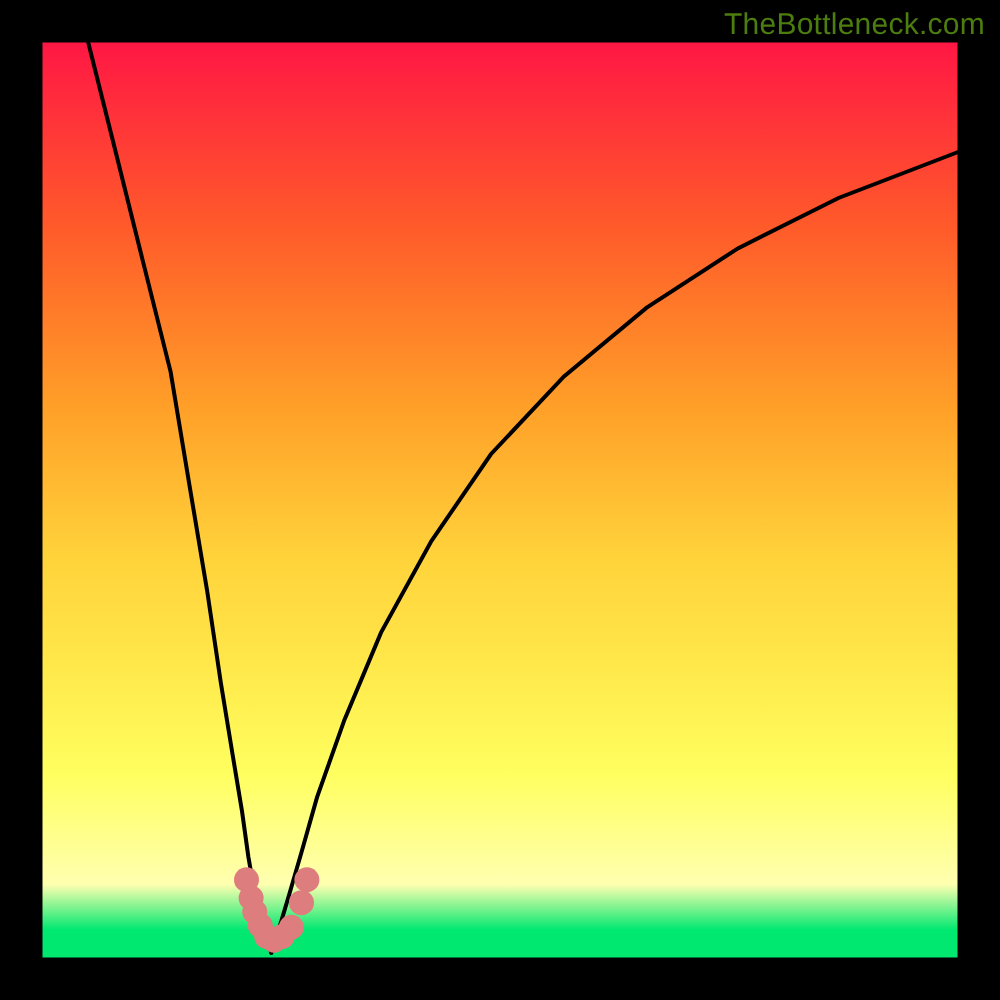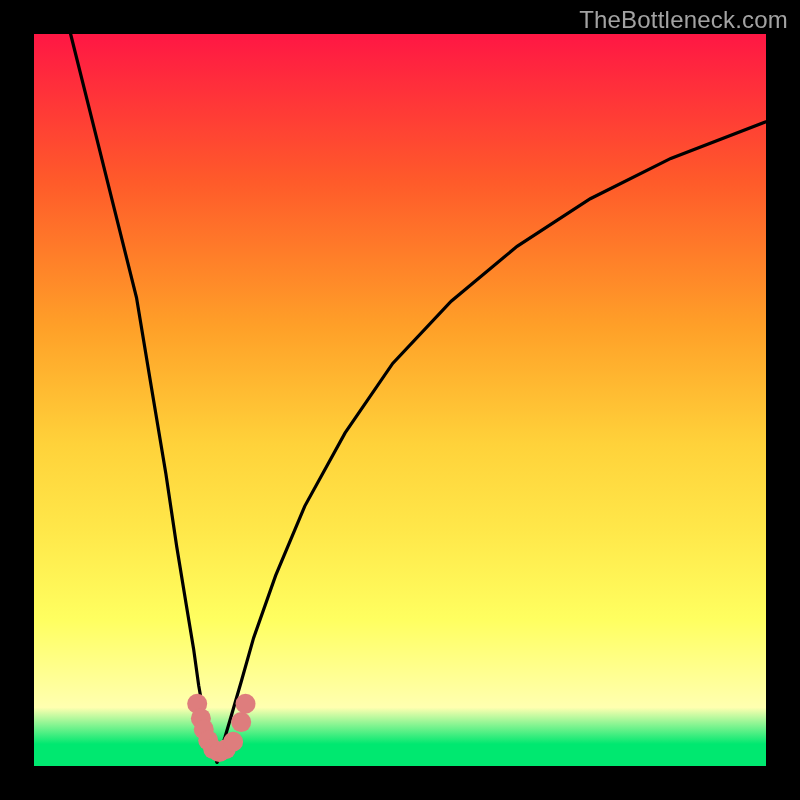--- a/index.html
+++ b/index.html
@@ -22,21 +22,21 @@
     left: 34px;
     top: 34px;
     width: 732px;
     height: 732px;
     
   }
   .watermark {
     position: absolute;
     top: 6px;
     right: 12px;
-    color: #a3a3a3;
+    color: #4d7c0f;
     font-size: 24px;
     font-weight: 400;
     letter-spacing: 0.2px;
     user-select: none;
   }
   svg.curve {
     position: absolute;
     left: 0;
     top: 0;
     width: 100%;

